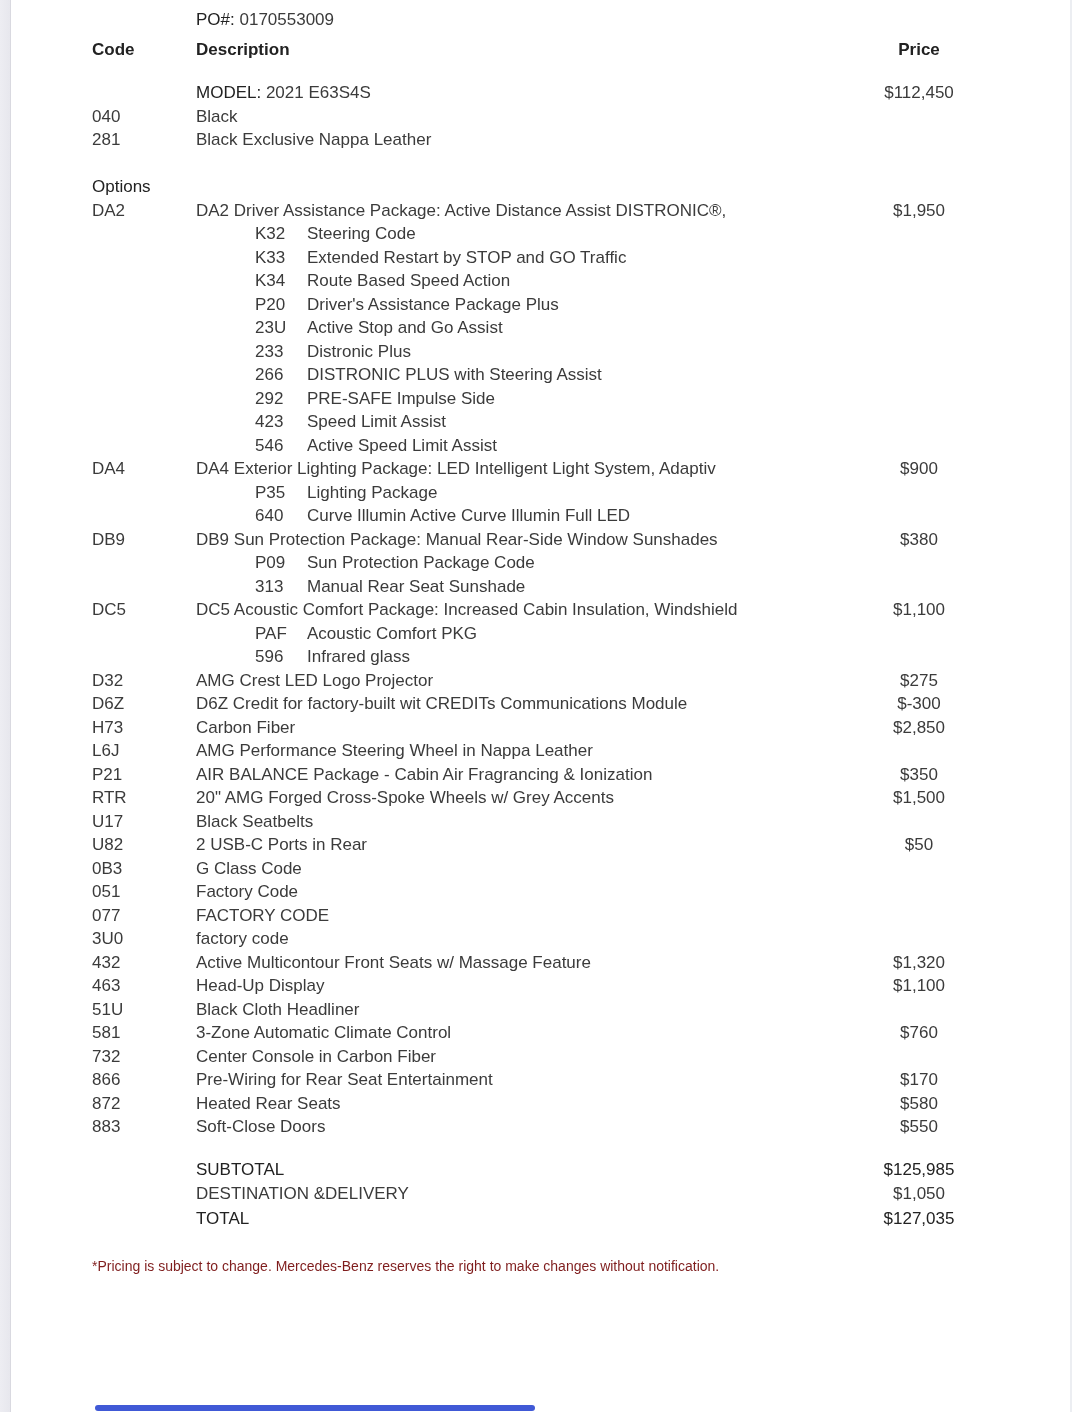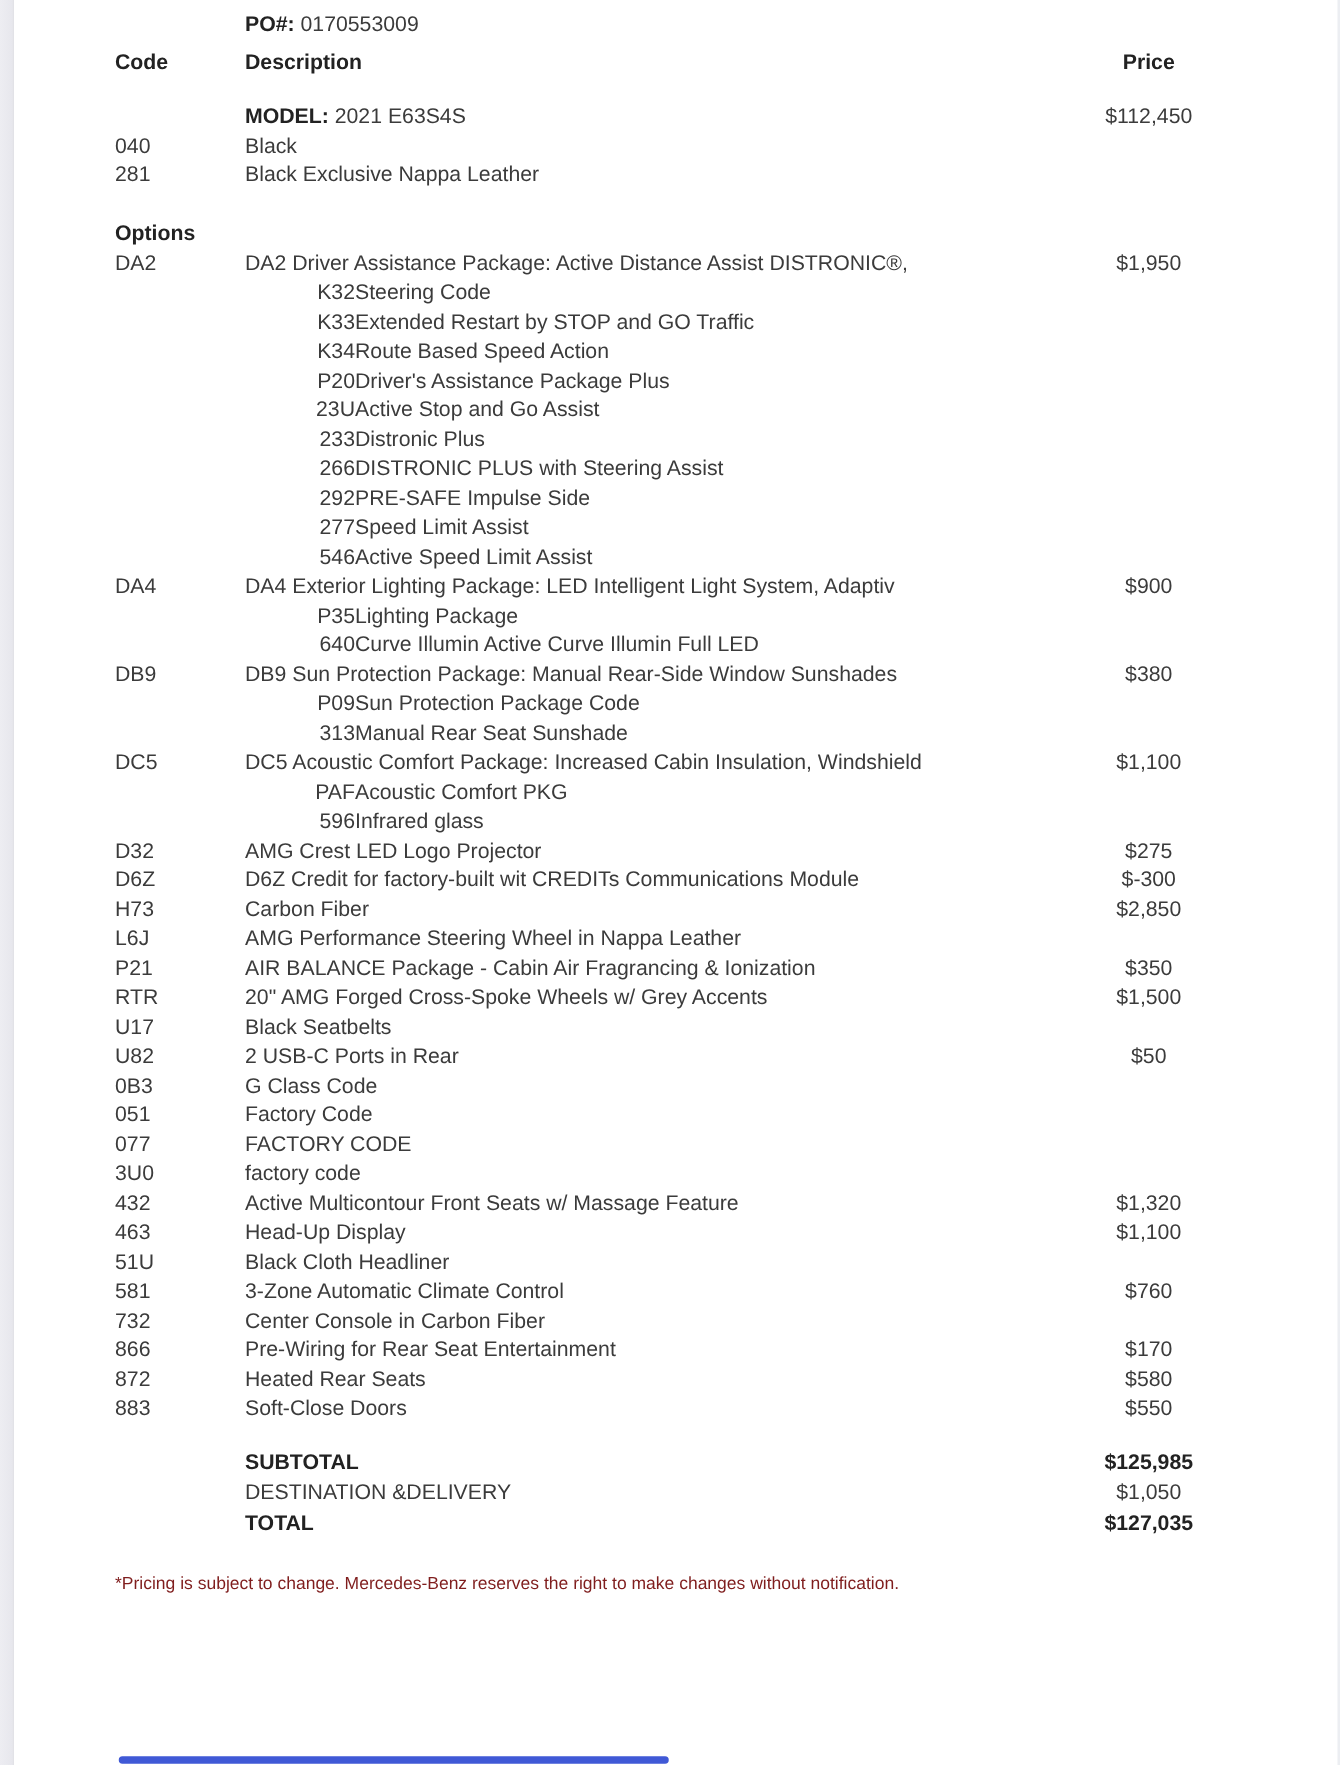--- a/index.html
+++ b/index.html
@@ -6,22 +6,22 @@
   body { width:1072px; height:1412px; background:#ffffff; font-family:"Liberation Sans", sans-serif; }
   .page { position:relative; width:1072px; height:1412px; background:#ffffff; overflow:hidden; color:#3b3b3b; }
   .edge-strip { position:absolute; left:0; top:0; width:10px; height:1412px;
     background:linear-gradient(to right,#ededf2,#e7e7ed); border-right:1px solid #d9d9e0; }
   .right-edge { position:absolute; right:0; top:0; width:2px; height:1412px; background:#eceef2; }
   .content { position:absolute; left:92px; top:0; width:892px; }
   .row { display:flex; align-items:baseline; font-size:17px; line-height:23.5px; }
   .c-code { flex:none; width:104px; }
   .c-desc { flex:1; min-width:0; }
   .c-price { flex:none; width:130px; text-align:center; }
-  .bold { font-weight:bold; color:#222222; }
-  .sub-code { display:inline-block; margin-left:36px; width:52px;text-align:right; }
+  .bold { font-weight:normal; color:#222222; }
+  .sub-code { display:inline-block; margin-left:59px; width:52px; }
   .spacer { height:23.5px; }
   .po-row { margin-top:8px; }
   .po-row .c-code { visibility:hidden; }
   .header-row { margin-top:6px; }
   .header-row .c-code, .header-row .c-desc, .header-row .c-price { font-weight:bold; color:#222222; }
   .model-gap { height:20px; }
   .totals-gap { height:19px; }
   .totals .row { line-height:24.5px; }
   .footnote { margin-top:27px; font-size:14px; color:#7f1d1d; }
   .bottom-bar { position:absolute; left:95px; bottom:1px; width:440px; height:6px;
@@ -117,21 +117,21 @@
           <span class="c-desc"><span class="sub-code">266</span>DISTRONIC PLUS with Steering Assist</span>
           <span class="c-price"></span>
         </div>
         <div class="row">
           <span class="c-code"></span>
           <span class="c-desc"><span class="sub-code">292</span>PRE-SAFE Impulse Side</span>
           <span class="c-price"></span>
         </div>
         <div class="row">
           <span class="c-code"></span>
-          <span class="c-desc"><span class="sub-code">277</span>Speed Limit Assist</span>
+          <span class="c-desc"><span class="sub-code">423</span>Speed Limit Assist</span>
           <span class="c-price"></span>
         </div>
         <div class="row">
           <span class="c-code"></span>
           <span class="c-desc"><span class="sub-code">546</span>Active Speed Limit Assist</span>
           <span class="c-price"></span>
         </div>
         <div class="row">
           <span class="c-code">DA4</span>
           <span class="c-desc">DA4 Exterior Lighting Package: LED Intelligent Light System, Adaptiv</span>

